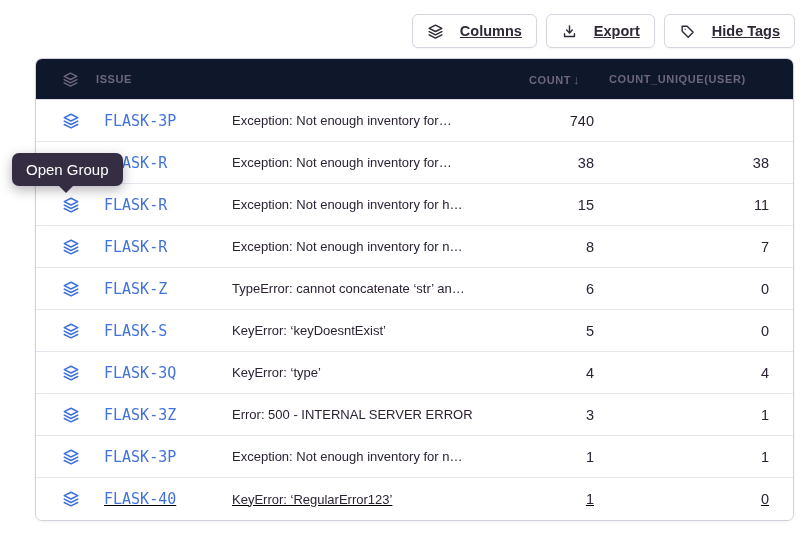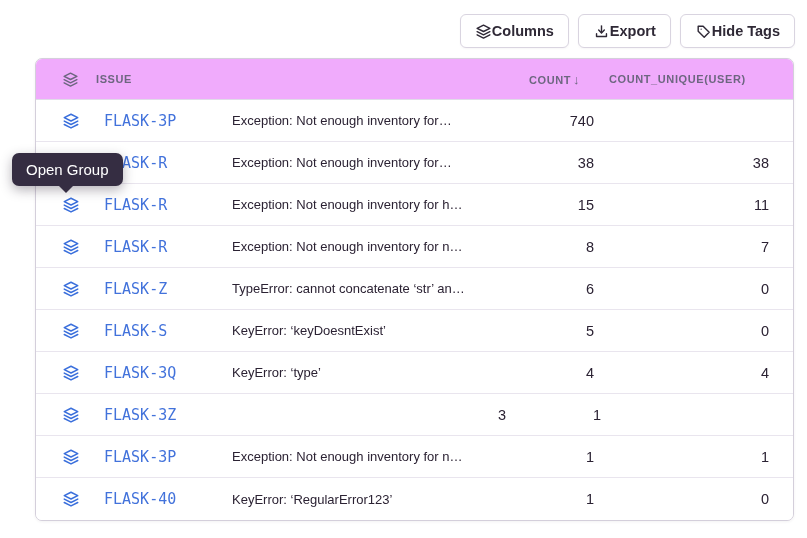--- a/index.html
+++ b/index.html
@@ -2,41 +2,41 @@
 <html><head>
 <meta charset="utf-8">
 <style>
   * { margin:0; padding:0; box-sizing:border-box; }
   html,body { width:807px; height:538px; background:#ffffff; overflow:hidden;
     font-family:"Liberation Sans", sans-serif; }
   .page { position:relative; width:807px; height:538px; }
 
   
   .toolbar { position:absolute; top:14px; right:12px; display:flex; gap:9px; }
-  .btn { display:flex; align-items:center; gap:0; height:34px; padding:0 14px;
+  .btn { display:flex; align-items:center; gap:16px; height:34px; padding:0 14px;
     background:#ffffff; border:1px solid #d9d4e0; border-radius:6px;
     color:#2f2936; font-size:14.5px; font-weight:700; cursor:pointer;
-    box-shadow:0 1px 2px rgba(43,34,51,0.04); white-space:nowrap; }
+    box-shadow:0 1px 2px rgba(43,34,51,0.04); white-space:nowrap;text-decoration:underline; }
   .btn svg { width:17px; height:17px; display:block; }
 
   
   .table { position:absolute; left:35px; top:58px; width:759px;
     border:1px solid #d4cfdb; border-radius:7px; overflow:hidden;
     box-shadow:0 1px 3px rgba(43,34,51,0.06); background:#fff; }
   .grid-row { display:grid;
     grid-template-columns:60px 120px 1fr 80px 160px;
     padding-right:24px; align-items:center; }
-  .thead { background:#f0abfc; height:41px; border-bottom:1px solid #e0dce8;
+  .thead { background:#0f172a; height:41px; border-bottom:1px solid #e0dce8;
     color:#6d6680; font-size:11px; font-weight:700; letter-spacing:0.6px; }
   .thead .cell-icon svg { width:17px; height:17px; margin-left:26px; display:block; color:#6d6680; }
   .th-right { text-align:left; white-space:nowrap; }
   .sort-arrow { font-size:13px; font-weight:400; margin-left:2px; }
 
   .tbody .grid-row { height:42px; border-bottom:1px solid #e9e5ee; background:#fff;gap:8px; }
-  .tbody .grid-row:last-child { border-bottom:none; }
+  .tbody .grid-row:last-child { border-bottom:none;text-decoration:underline; }
   .cell-icon svg { width:18px; height:18px; margin-left:26px; display:block; color:#3a6fdc; }
   .issue-link { color:#4272db; font-size:15px; cursor:pointer;
     font-family:"DejaVu Sans Mono", monospace; letter-spacing:0; }
   .cell-msg { color:#2b2233; font-size:13px; white-space:nowrap; overflow:hidden; }
   .cell-num { text-align:right; color:#2b2233; font-size:14.5px; }
   .num-count { padding-right:7px; }
 
   
   .tooltip { position:absolute; left:12px; top:153px; z-index:10;
     background:#352d42; color:#ffffff; font-size:15px;
@@ -198,20 +198,21 @@
     <div class="cell-num">4</div>
   </div>
 
   <div class="grid-row">
     <div class="cell-icon">
       <svg viewBox="0 0 24 24">
               <use href="#ic-layers"></use>
             </svg>
     </div>
     <a class="issue-link">FLASK-3Z</a>
+    <div class="cell-msg">Error: 500 - INTERNAL SERVER ERROR</div>
     <div class="cell-num num-count">3</div>
     <div class="cell-num">1</div>
   </div>
 
   <div class="grid-row">
     <div class="cell-icon">
       <svg viewBox="0 0 24 24">
               <use href="#ic-layers"></use>
             </svg>
     </div>

